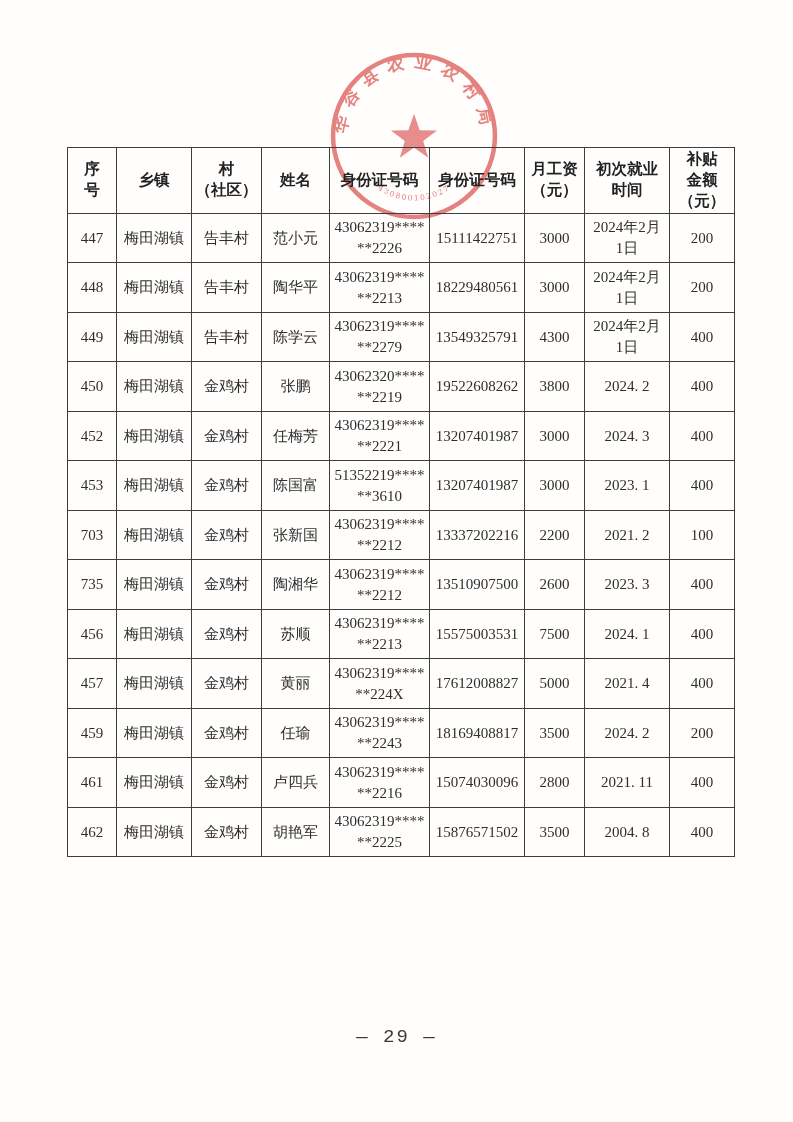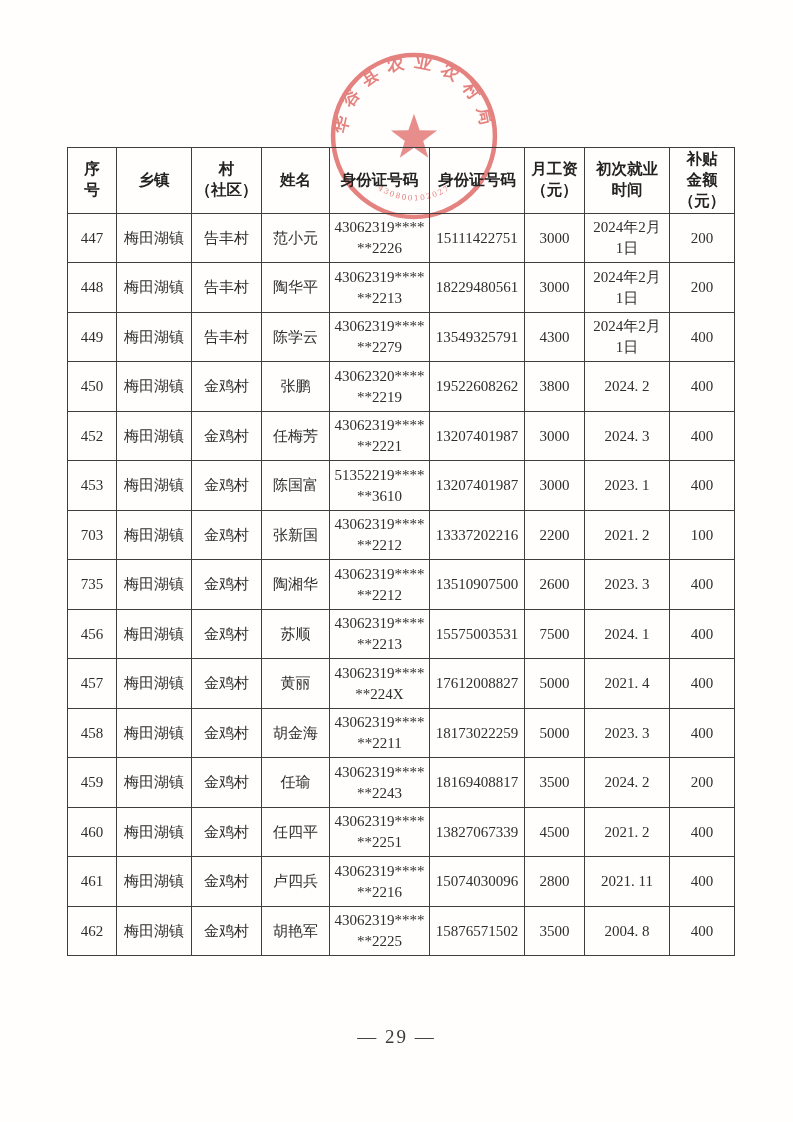--- a/index.html
+++ b/index.html
@@ -85,20 +85,21 @@
   
   .footer {
     position: absolute;
     left: 0;
     top: 1026px;
     width: 100%;
     text-align: center;
     font-size: 19px;
     color: #3a3a3a;
     letter-spacing: 2px;
+    font-family: Liberation Mono, monospace;
   }
 </style>
 </head>
 <body>
 
 <div class="page">
 
   <div class="seal">
     <svg viewBox="0 0 170 170">
       <circle class="ring" cx="85" cy="85" r="80"></circle>
@@ -263,56 +264,32 @@
           <td>金鸡村</td>
           <td>黄丽</td>
           <td>43062319****
 **224X</td>
           <td>17612008827</td>
           <td>5000</td>
           <td>2021. 4</td>
           <td>400</td>
         </tr>
         <tr>
-          <td>458</td>
-          <td>梅田湖镇</td>
-          <td>金鸡村</td>
-          <td>胡金海</td>
-          <td>43062319****
-**2211</td>
-          <td>18173022259</td>
-          <td>5000</td>
-          <td>2023. 3</td>
-          <td>400</td>
-        </tr>
-        <tr>
           <td>459</td>
           <td>梅田湖镇</td>
           <td>金鸡村</td>
           <td>任瑜</td>
           <td>43062319****
 **2243</td>
           <td>18169408817</td>
           <td>3500</td>
           <td>2024. 2</td>
           <td>200</td>
         </tr>
         <tr>
-          <td>460</td>
-          <td>梅田湖镇</td>
-          <td>金鸡村</td>
-          <td>任四平</td>
-          <td>43062319****
-**2251</td>
-          <td>13827067339</td>
-          <td>4500</td>
-          <td>2021. 2</td>
-          <td>400</td>
-        </tr>
-        <tr>
           <td>461</td>
           <td>梅田湖镇</td>
           <td>金鸡村</td>
           <td>卢四兵</td>
           <td>43062319****
 **2216</td>
           <td>15074030096</td>
           <td>2800</td>
           <td>2021. 11</td>
           <td>400</td>

